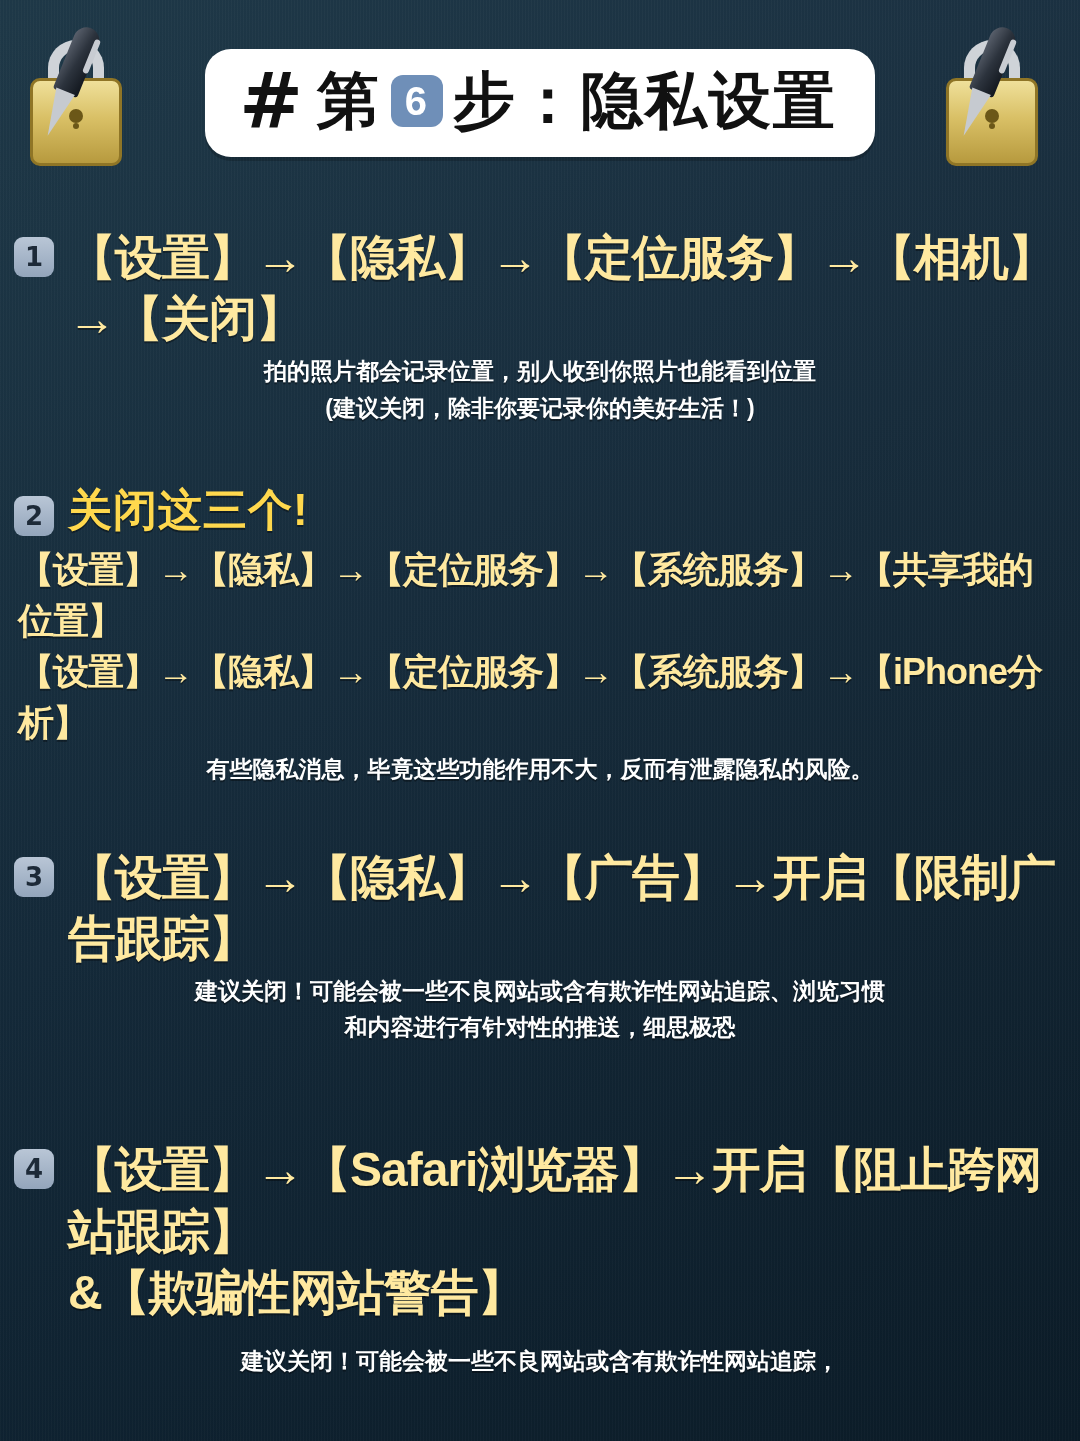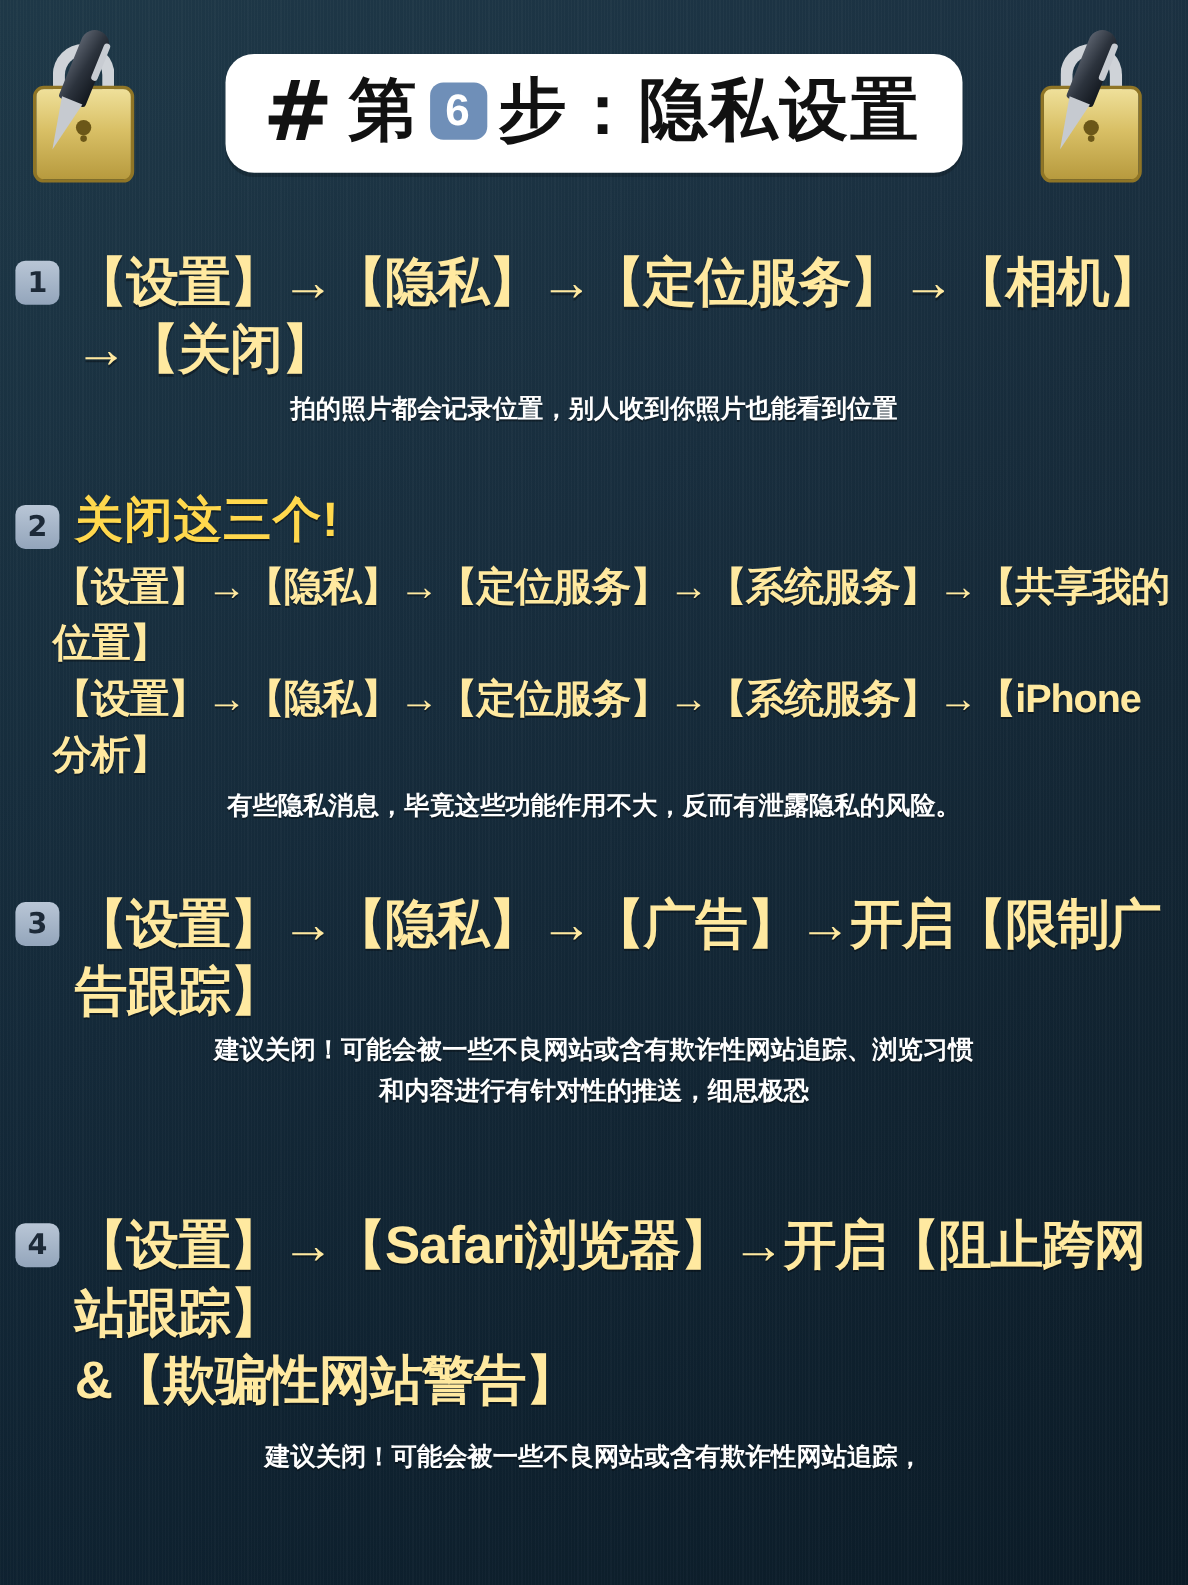--- a/index.html
+++ b/index.html
@@ -207,21 +207,20 @@
     letter-spacing: 1px;
     text-shadow: 0 2px 0 rgba(0,0,0,0.35);
   }
   .stack {
     margin-top: 8px;
     padding-left: 4px;
   }
   .stack .path-line {
     font-size: 36px;
     line-height: 1.42;
-    margin-left: 30px;
   }
   .align-right { text-align: left; padding-right: 8px; }
   .spacer-lg { height: 52px; }
   .spacer-md { height: 34px; }
   .spacer-sm { height: 16px; }
 </style>
 </head>
 <body>
 
 <div class="header">
@@ -257,20 +256,21 @@
 </div>
 
 <div class="content">
 
   <div class="section">
     <div class="row-head">
       <div class="num-box">1</div>
       <div class="path-line">【设置】→【隐私】→【定位服务】→【相机】→【关闭】</div>
     </div>
     <div class="note">拍的照片都会记录位置，别人收到你照片也能看到位置</div>
+    <div class="note">(建议关闭，除非你要记录你的美好生活！)</div>
   </div>
 
   <div class="spacer-lg"></div>
 
   <div class="section">
     <div class="row-head">
       <div class="num-box">2</div>
       <div class="heading-yellow">关闭这三个!</div>
     </div>
     <div class="stack">

